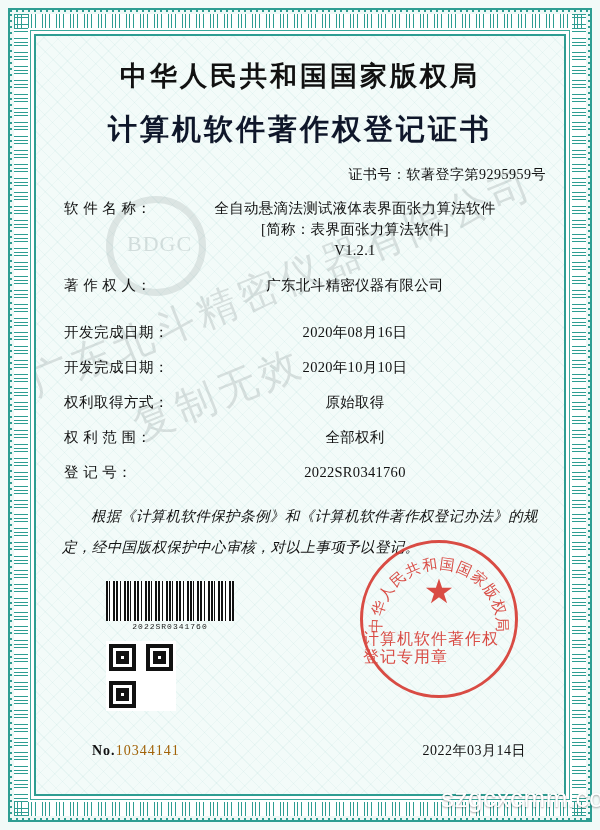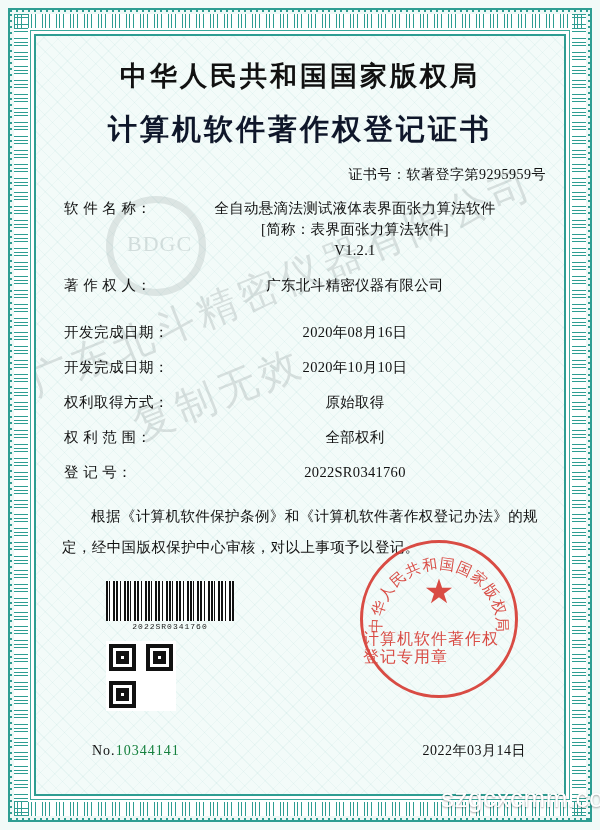--- a/index.html
+++ b/index.html
@@ -195,20 +195,21 @@
   
   .para {
     position: relative;
     z-index: 3;
     margin: 18px 26px 0 26px;
     font-size: 14.5px;
     line-height: 31px;
     color: #111;
     text-indent: 29px;
     letter-spacing: 0.4px;
+    font-style: italic;
   }
 
   
   .codes {
     position: relative;
     z-index: 3;
     margin-top: 18px;
     padding-left: 70px;
   }
   .barcode {
@@ -316,22 +317,22 @@
     left: 0; right: 0;
     bottom: 34px;
     z-index: 5;
     display: flex;
     justify-content: space-between;
     align-items: baseline;
     padding: 0 38px 0 56px;
     font-size: 14px;
     color: #111;
   }
-  .footer .no-label { letter-spacing: 1px; }
-  .footer .no-value { color: #15803d; letter-spacing: 1px; }
+  .footer .no-label { letter-spacing: 1px; font-weight: bold; }
+  .footer .no-value { color: #a16207; letter-spacing: 1px; }
   .footer .date { letter-spacing: 0.5px; }
 
   
   .site-wm {
     position: absolute;
     right: -4px;
     bottom: 16px;
     z-index: 9;
     font-family: "Liberation Sans", sans-serif;
     font-size: 26px;

